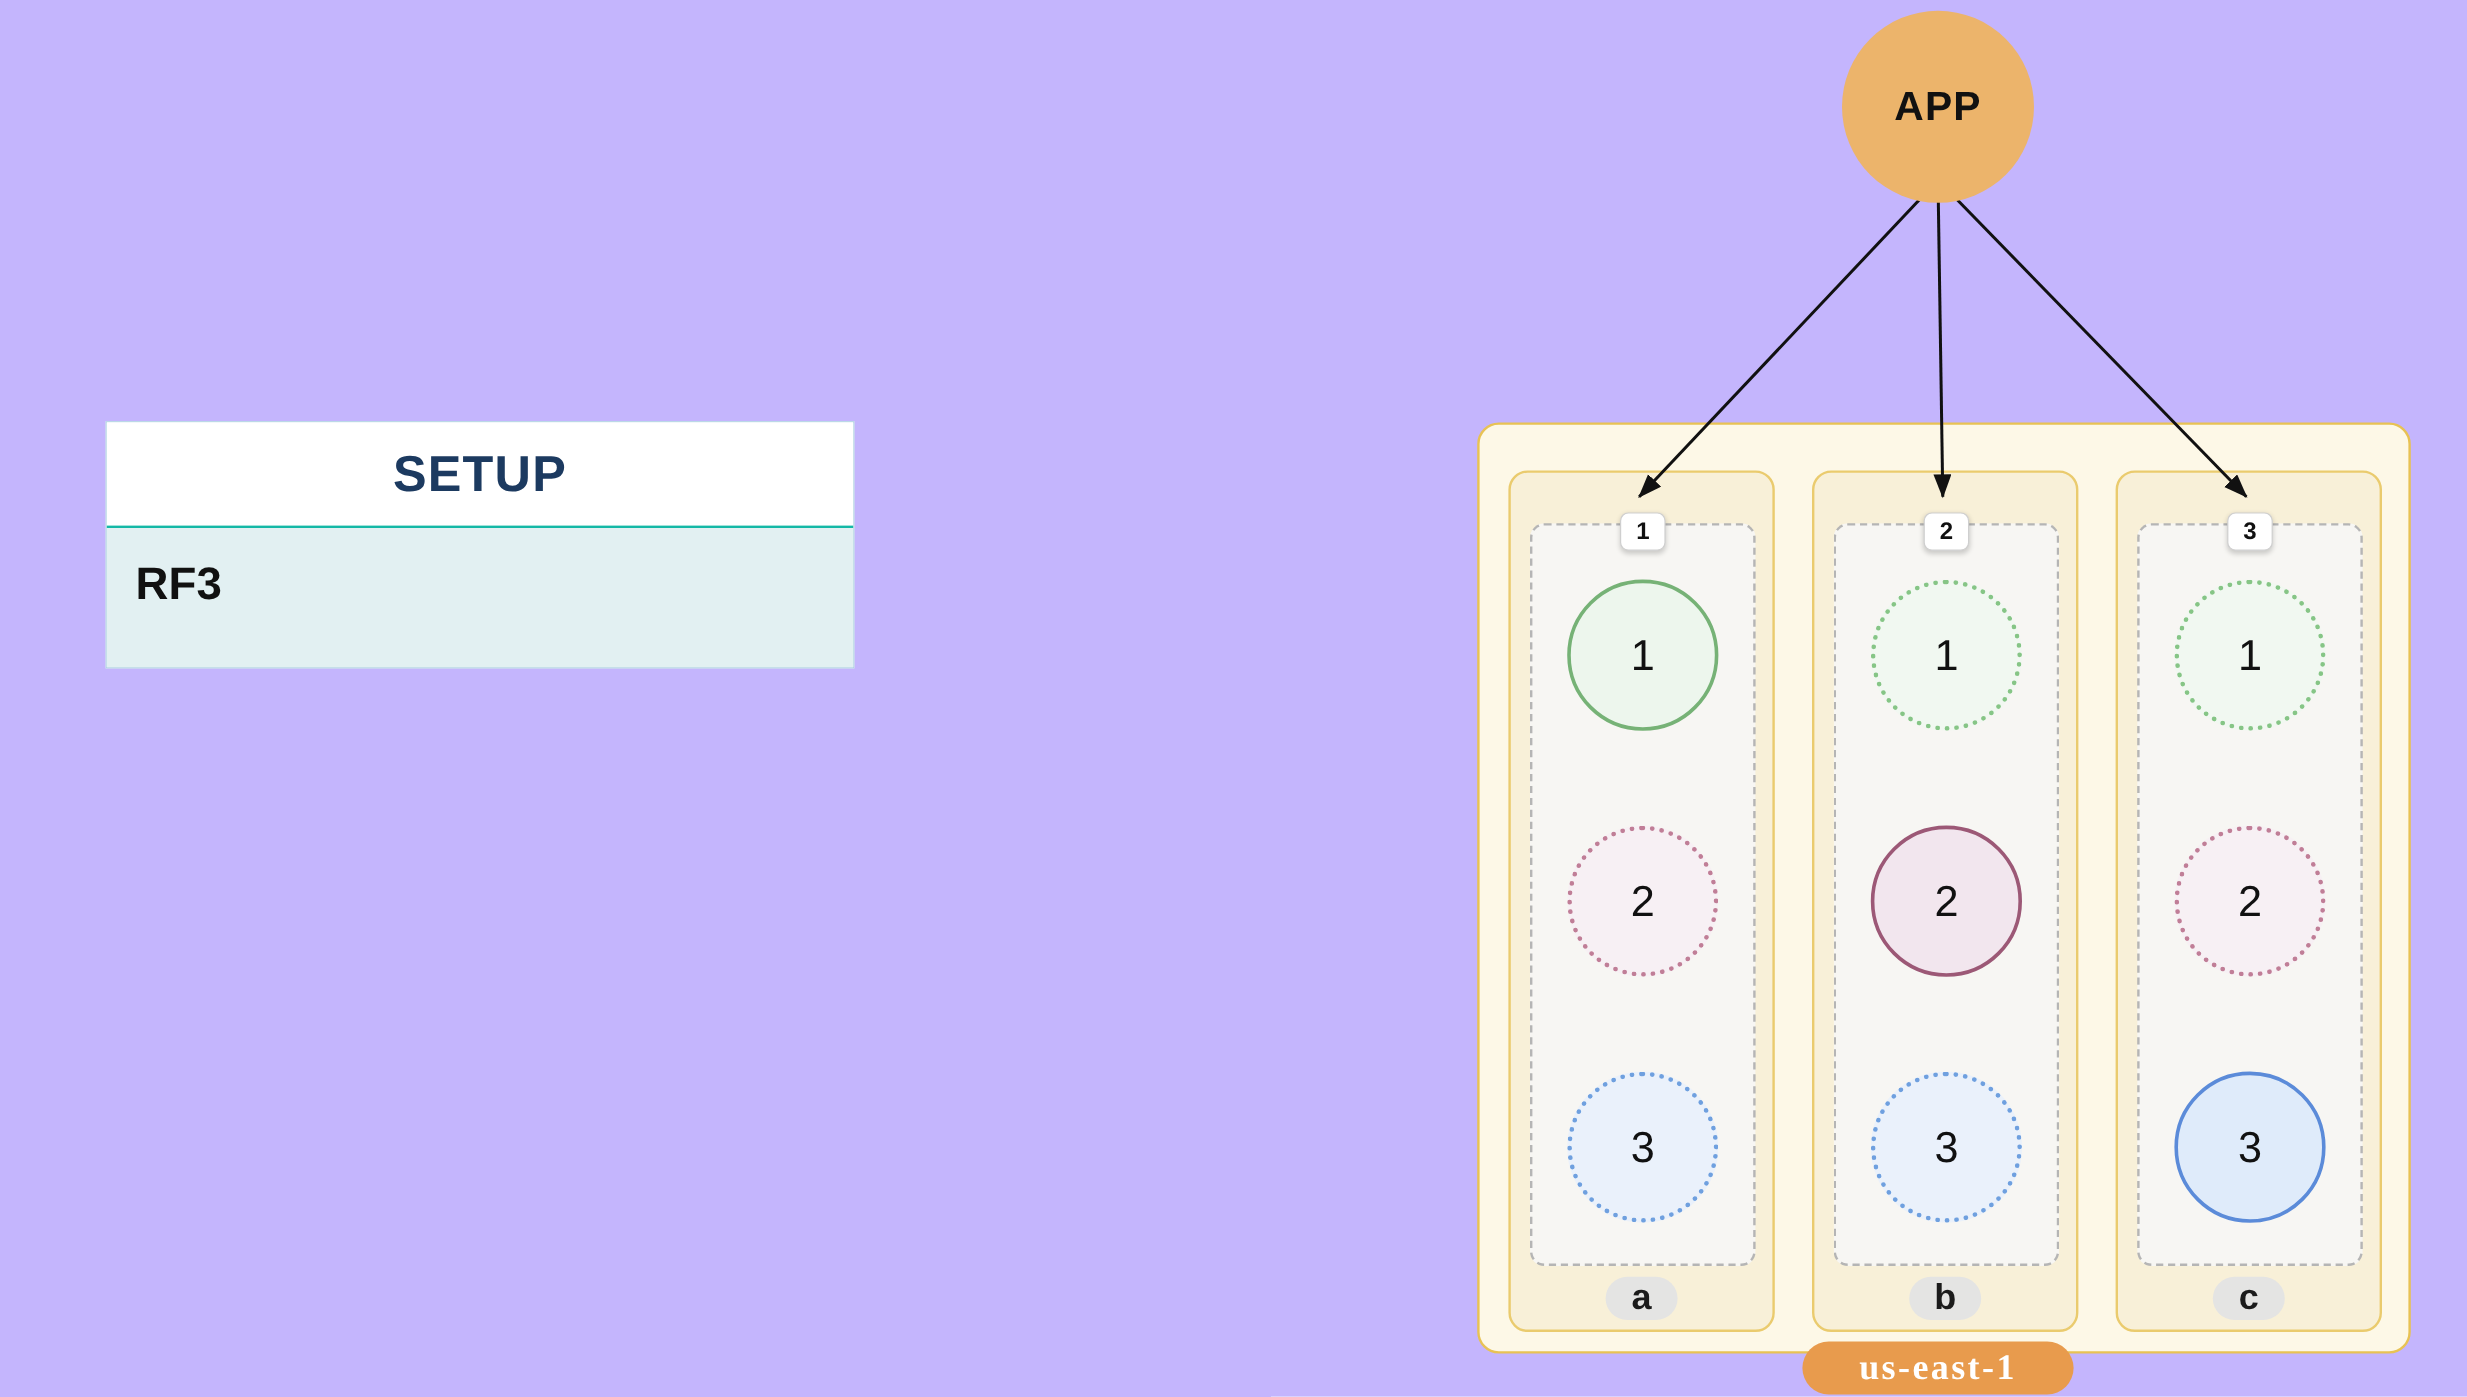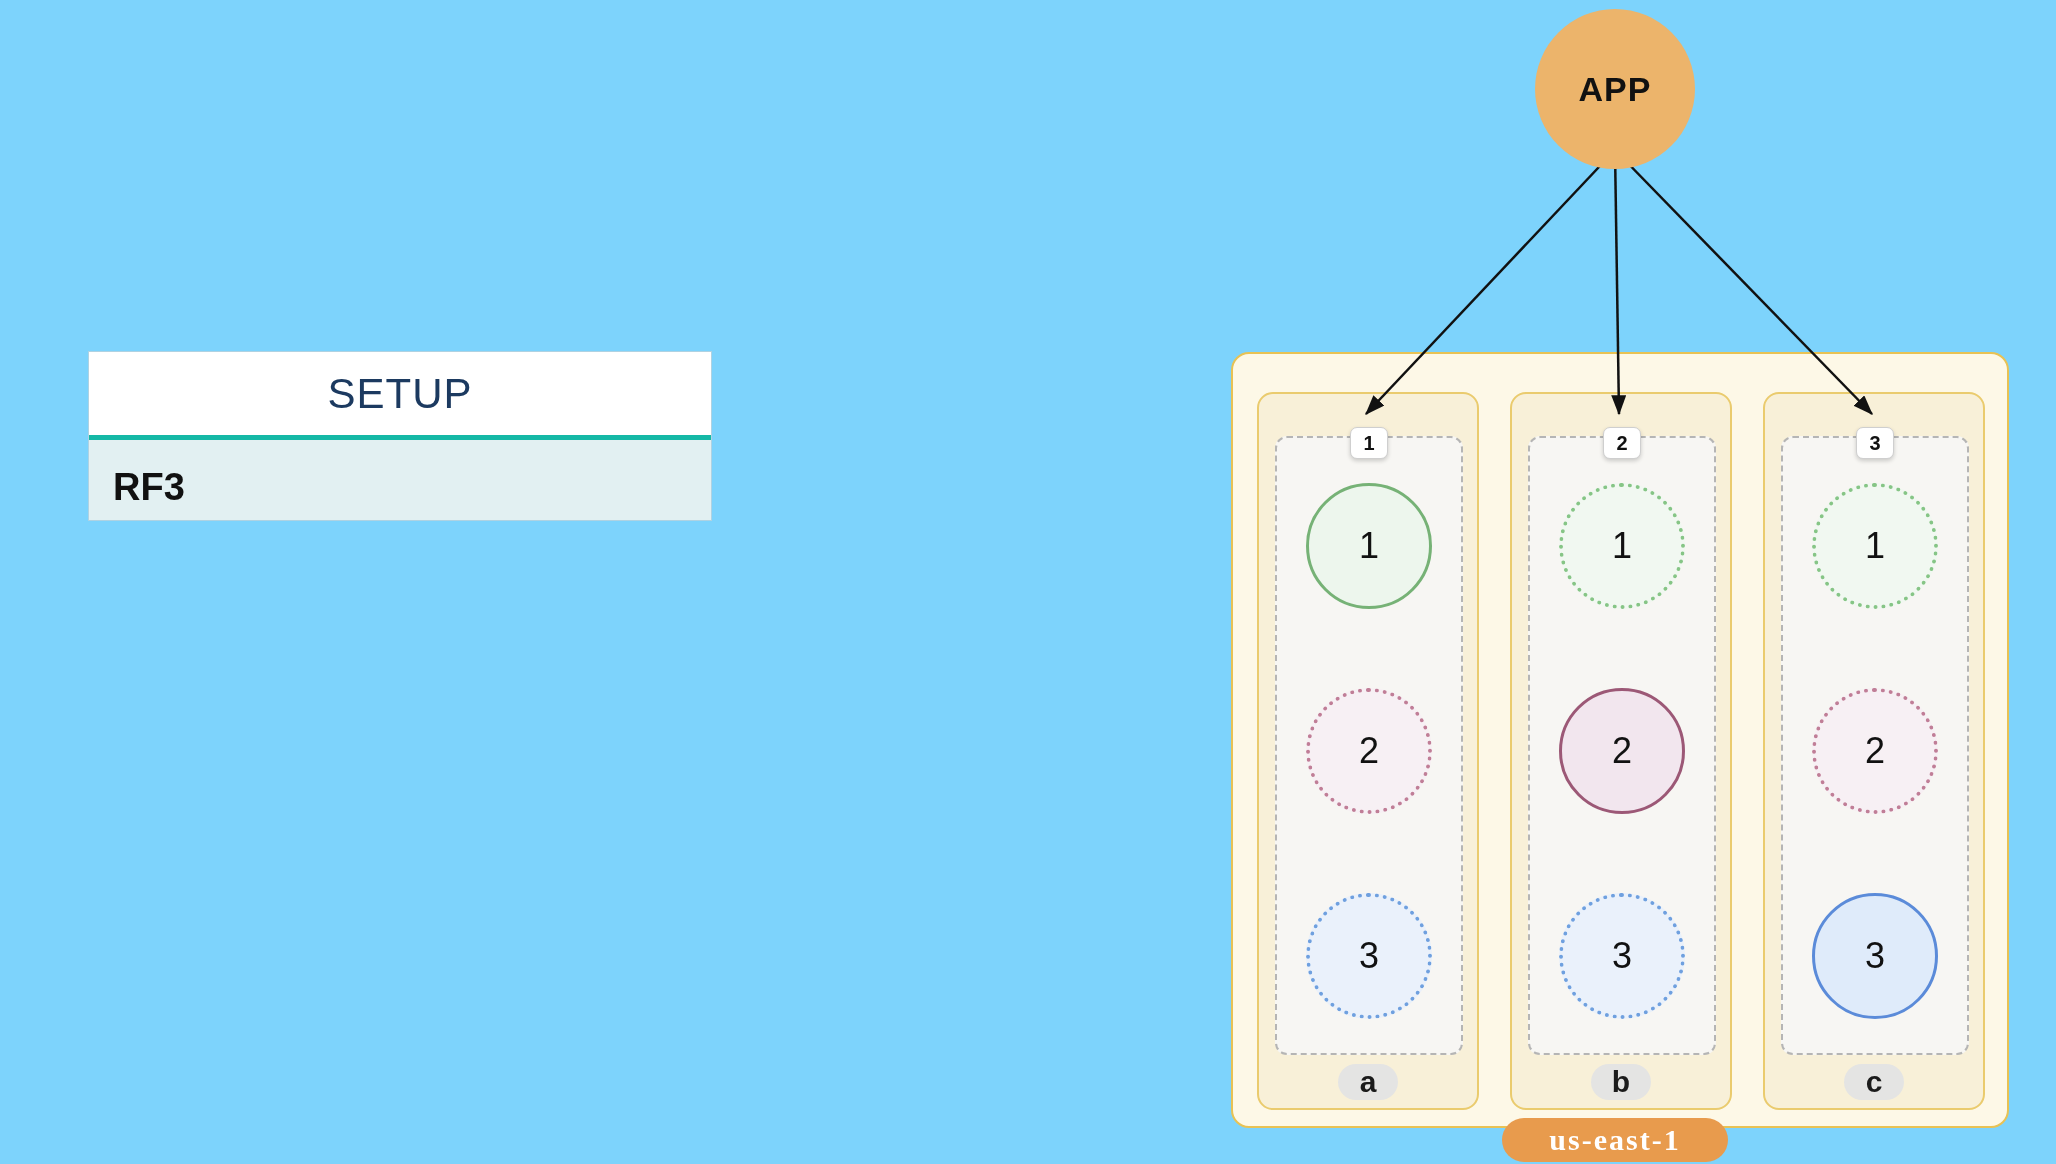--- a/index.html
+++ b/index.html
@@ -2,21 +2,21 @@
 <html><head>
 <meta charset="utf-8">
 <style>
   * { margin: 0; padding: 0; box-sizing: border-box; }
   html, body { background: #ffffff; }
   body { font-family: "Liberation Sans", sans-serif; }
   .canvas {
     position: relative;
     width: 2056px;
     height: 1164px;
-    background: #7dd3fc;
+    background: #c4b5fd;
     overflow: hidden;
   }
 
   
   .arrows {
     position: absolute;
     left: 0; top: 0;
     width: 2056px; height: 1164px;
     z-index: 3;
     pointer-events: none;
@@ -44,30 +44,30 @@
     position: absolute;
     left: 88px; top: 351px;
     width: 624px;
     border: 1px solid #AFD2E2;
     z-index: 2;
     background: #ffffff;
   }
   .setup-header {
     height: 88px;
     background: #ffffff;
-    border-bottom: 5px solid #14b8a6;
+    border-bottom: 2px solid #14b8a6;
     display: flex; align-items: center; justify-content: center;
     font-size: 42px;
-    font-weight: normal;
+    font-weight: bold;
     color: #1C3A60;
     letter-spacing: 1px;
   }
   .setup-body {
     background: #E2F0F2;
-    padding: 14px 0 0 24px;
+    padding: 14px 0 36px 24px;
   }
   .setup-line {
     font-size: 38px;
     line-height: 66px;
     color: #111111;
   }
   .setup-line b { font-weight: bold; }
 
   
   .region {

